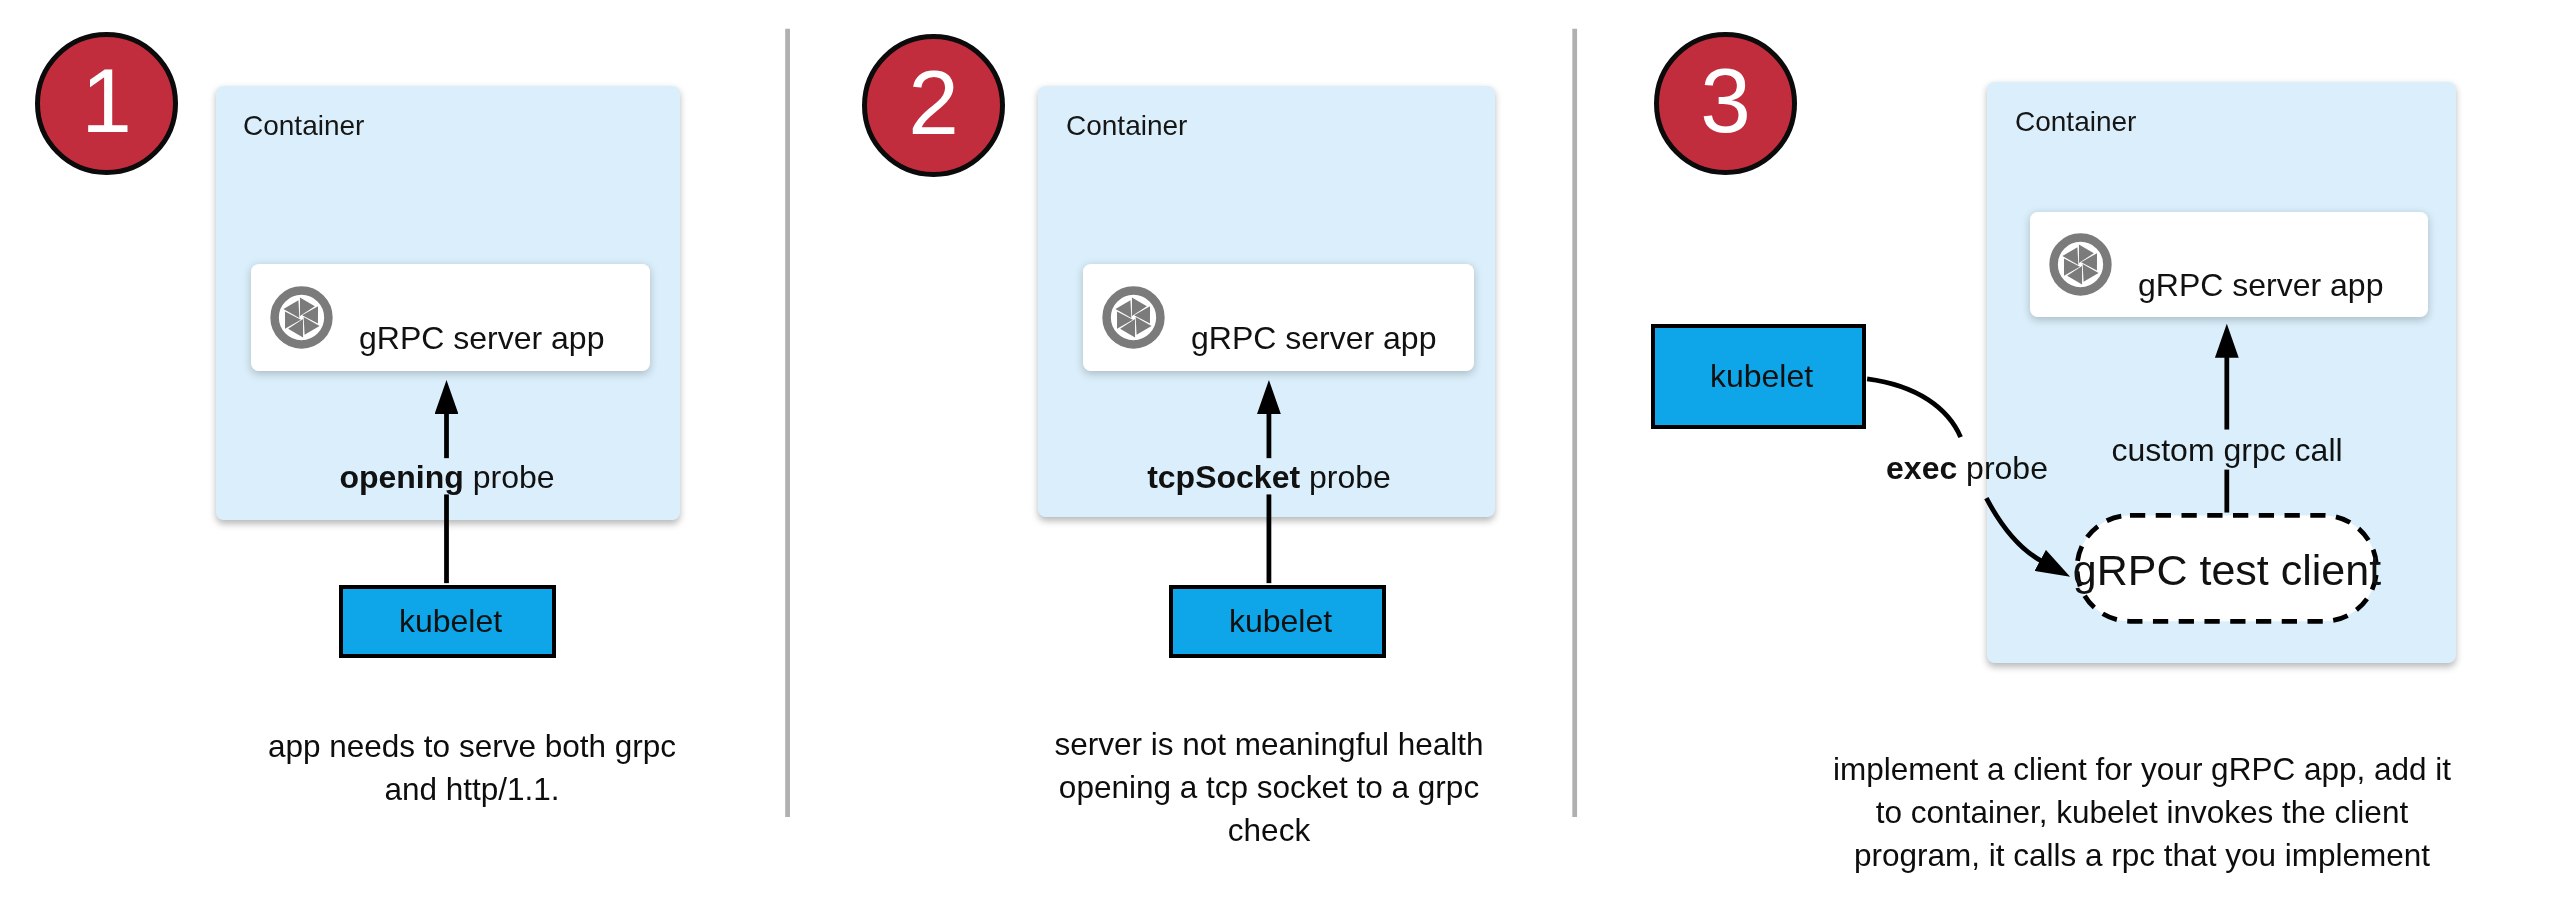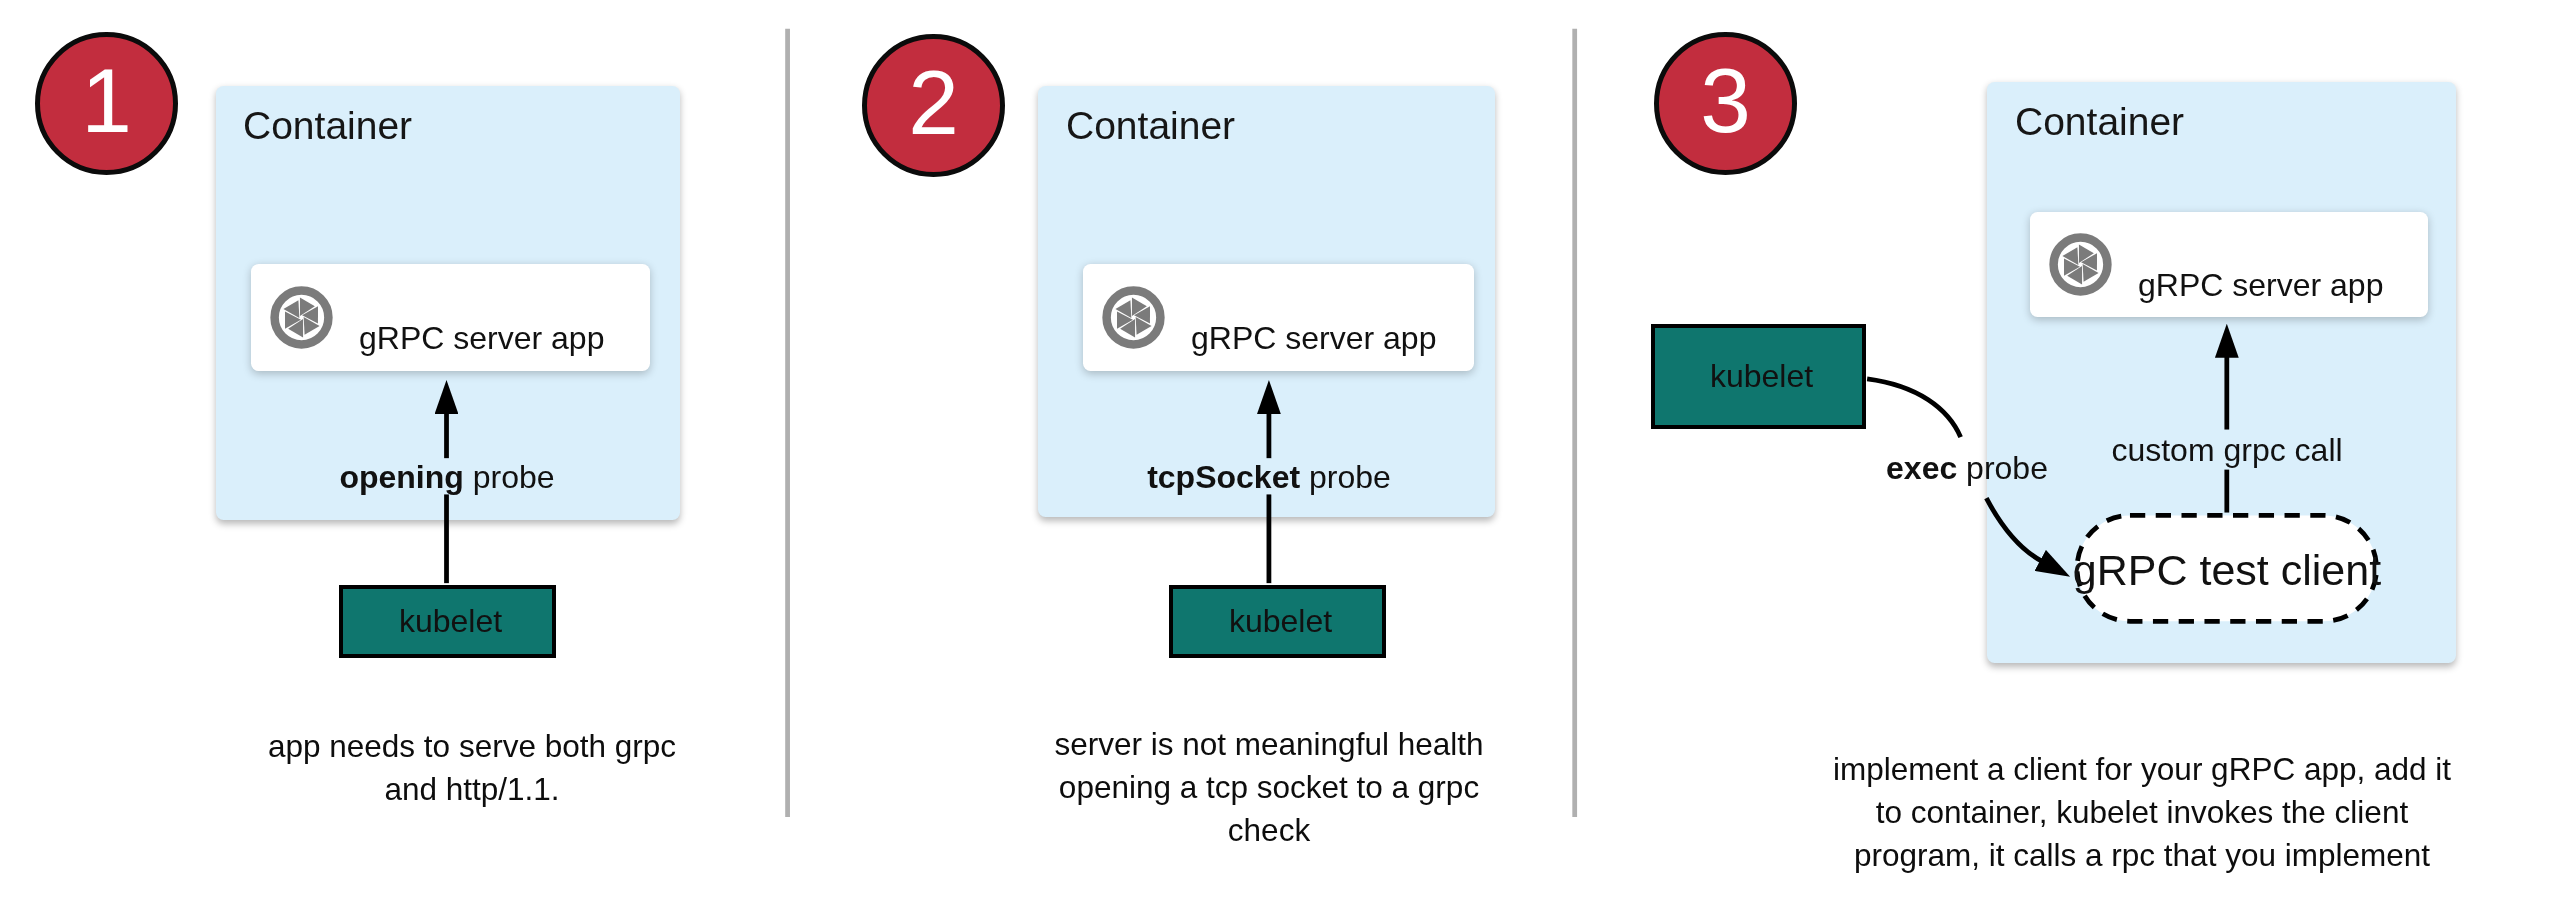--- a/index.html
+++ b/index.html
@@ -31,38 +31,38 @@
     padding-bottom:5.7px;
   }
 
   
   .bluebox{
     background:var(--panel-blue);
     border-radius:7.6px;
     box-shadow:0 3.8px 7.6px rgba(0,0,0,0.28);
   }
   .container-label{
-    font-size:39px;line-height:38px;color:#161616;
+    font-size:28px;line-height:38px;color:#161616;
   }
 
   
   .appbox{
     background:#ffffff;border-radius:7.6px;
     box-shadow:0 2.9px 8.6px rgba(0,0,0,0.22);
     display:flex;align-items:center;
     padding-left:19px;box-sizing:border-box;
   }
   .appbox .label{font-size:32px;margin-left:26px;margin-top:42px;}
   .aperture{width:63px;height:63px;flex:0 0 auto;}
   .aperture .ring{fill:none;stroke:var(--icon-gray);stroke-width:6.5px;}
   .aperture .blade{fill:var(--icon-gray);}
 
   
   .kubelet{
-    background:#0f766e;border:4.8px solid #000000;
+    background:#0ea5e9;border:4.8px solid #000000;
     box-sizing:border-box;
     display:flex;align-items:center;justify-content:center;
     font-size:32px;
     padding-left:6px;
   }
 
   
   .arrowlabel{
     font-size:32px;line-height:34px;white-space:nowrap;
     transform:translateX(-50%);

